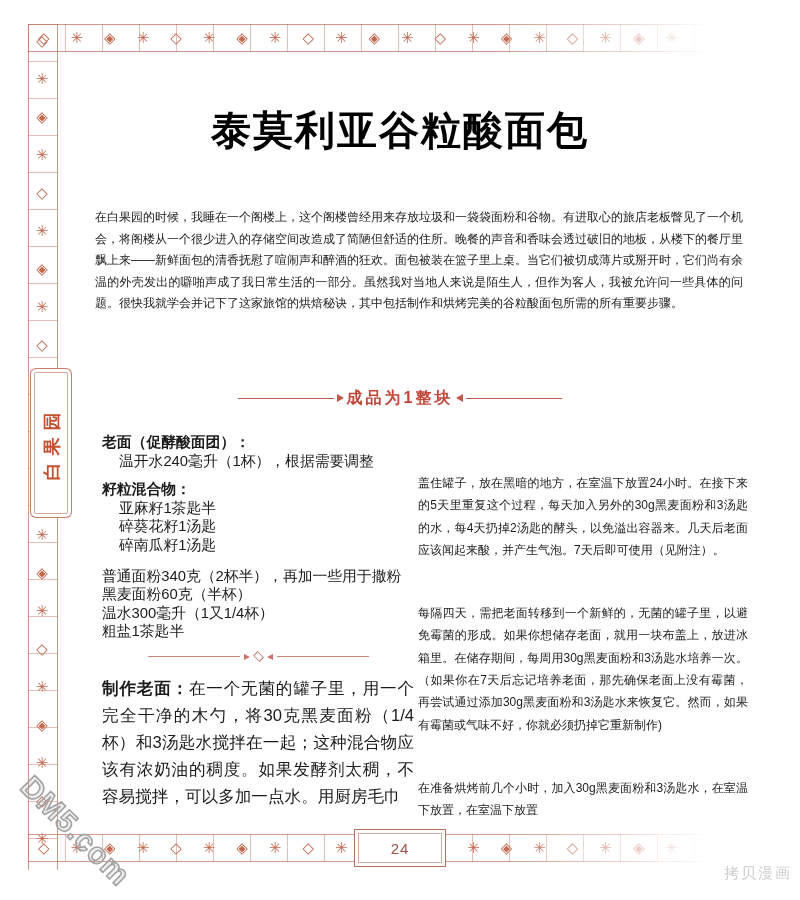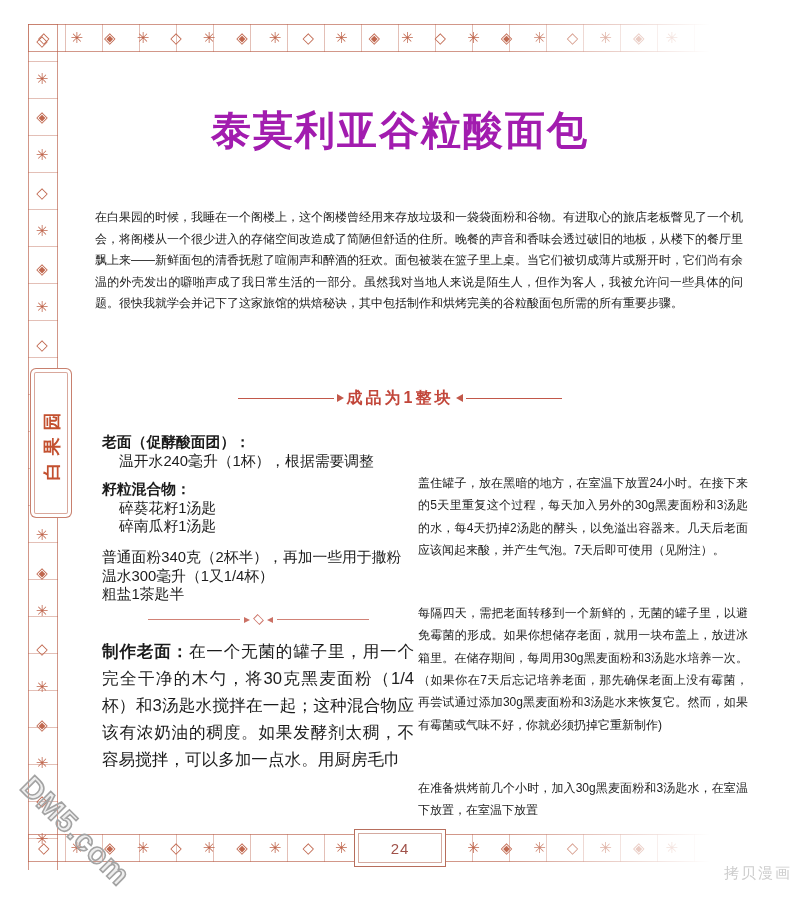--- a/index.html
+++ b/index.html
@@ -49,21 +49,21 @@
     position:absolute; left:354px; top:829px; width:92px; height:38px; z-index:3;
     background:#fff; border:1px solid rgba(170,85,65,.85); border-radius:0;
     box-shadow:inset 0 0 0 3px #fff, inset 0 0 0 4px rgba(170,85,65,.5);
     display:flex; align-items:center; justify-content:center;
   }
   .pageno { color:#a0524a; font-size:15px; letter-spacing:1px; }
 
   
   .title {
     position:absolute; left:0; top:103px; width:800px; text-align:center;
-    font-size:40px; font-weight:bold; color:#a21caf; letter-spacing:2px;
+    font-size:40px; font-weight:bold; color:#000000; letter-spacing:2px;
   }
   .intro {
     position:absolute; left:95px; top:207px; width:648px;
     font-size:12px; line-height:21.6px; color:#1b1b1b; text-align:justify;
   }
 
   .yield-row {
     position:absolute; left:0; top:386px; width:800px; height:24px;
     display:flex; align-items:center; justify-content:center; gap:3px;
   }
@@ -134,24 +134,26 @@
     <span class="arr arr-l"></span>
     <span class="yield-line"></span>
   </div>
 
   <div class="col-left">
     <div class="ing">
       <div class="ing-header">老面（促酵酸面团）：</div>
       <div class="ing-item">温开水240毫升（1杯），根据需要调整</div>
       <div class="gap10"></div>
       <div class="ing-header">籽粒混合物：</div>
+      <div class="ing-item">亚麻籽1茶匙半</div>
       <div class="ing-item">碎葵花籽1汤匙</div>
       <div class="ing-item">碎南瓜籽1汤匙</div>
       <div class="gap12"></div>
       <div>普通面粉340克（2杯半），再加一些用于撒粉</div>
+      <div>黑麦面粉60克（半杯）</div>
       <div>温水300毫升（1又1/4杯）</div>
       <div>粗盐1茶匙半</div>
     </div>
 
     <div class="small-divider">
       <span class="sd-line"></span>
       <span class="sd-arr sd-arr-r"></span>
       <span class="sd-diamond"></span>
       <span class="sd-arr sd-arr-l"></span>
       <span class="sd-line"></span>

